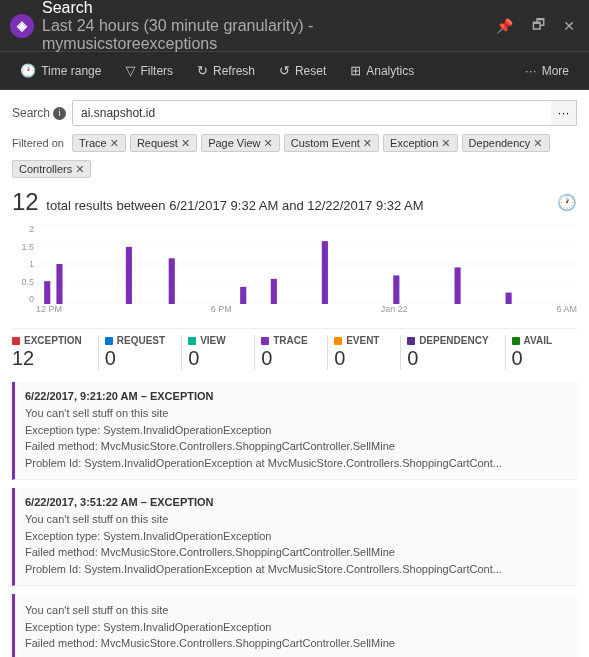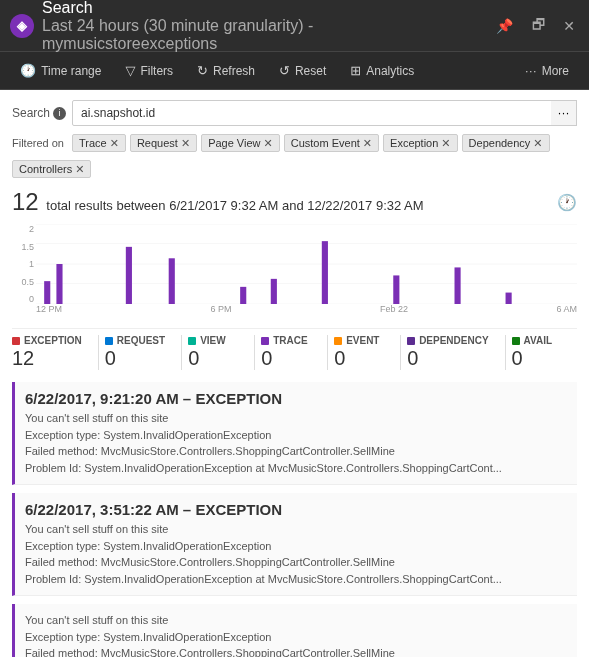--- a/index.html
+++ b/index.html
@@ -305,21 +305,21 @@
     
     .result-item {
       border-left: 3px solid #7b2fb5;
       padding: 8px 10px;
       margin-bottom: 8px;
       background: #fafafa;
       border-bottom: 1px solid #eee;
       cursor: pointer;
     }
     .result-header {
-      font-size: 15px;
+      font-size: 11px;
       font-weight: 600;
       color: #333;
       margin-bottom: 3px;
     }
     .result-line {
       font-size: 11px;
       color: #555;
       white-space: nowrap;
       overflow: hidden;
       text-overflow: ellipsis;
@@ -460,21 +460,21 @@
         <rect x="410" y="38" width="6" height="32" fill="#7b2fb5"></rect>
         <rect x="460" y="60" width="6" height="10" fill="#7b2fb5"></rect>
 
         <polygon points="14,72 20,78 8,78" fill="#555"></polygon>
         <polygon points="516,72 522,78 510,78" fill="#555"></polygon>
       </svg>
     </div>
     <div class="x-axis">
       <span class="x-tick">12 PM</span>
       <span class="x-tick">6 PM</span>
-      <span class="x-tick">Feb 22</span>
+      <span class="x-tick">Jan 22</span>
       <span class="x-tick">6 AM</span>
     </div>
   </div>
 
   <div class="legend-row">
     <div class="legend-item">
       <div class="legend-label-row">
         <div class="legend-dot" style="background:#d13438"></div>
         <span>EXCEPTION</span>
       </div>

